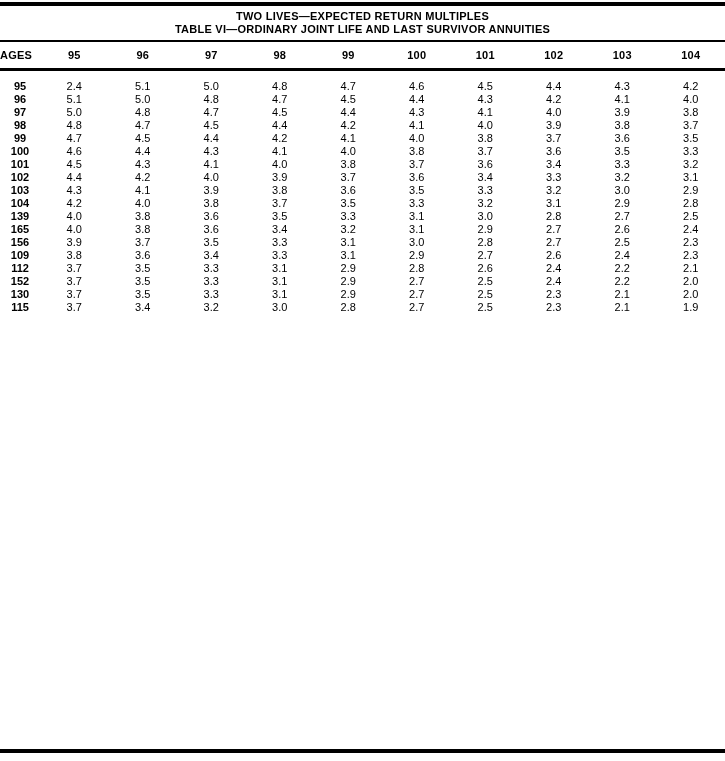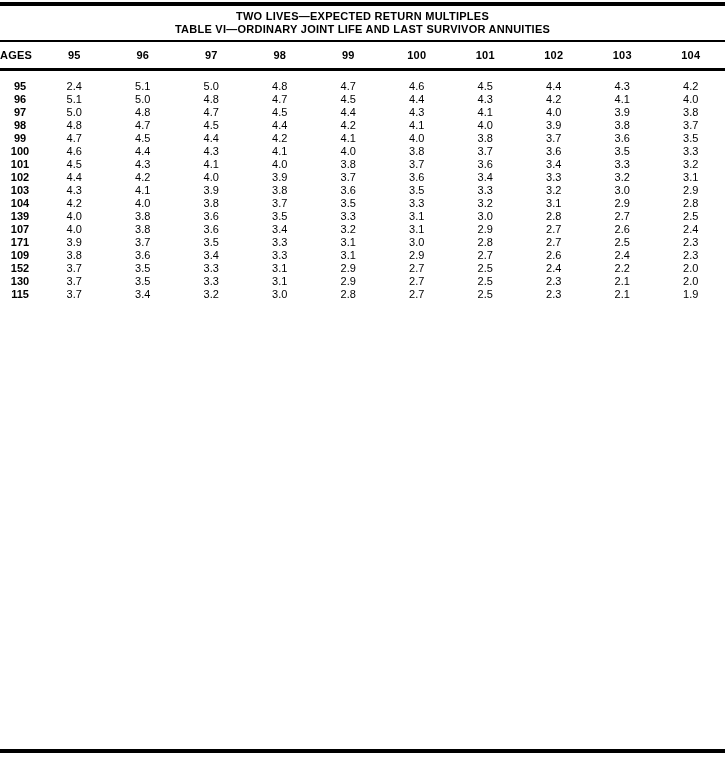--- a/index.html
+++ b/index.html
@@ -254,34 +254,34 @@
         <td>3.6</td>
         <td>3.5</td>
         <td>3.3</td>
         <td>3.1</td>
         <td>3.0</td>
         <td>2.8</td>
         <td>2.7</td>
         <td>2.5</td>
       </tr>
       <tr>
-    <td class="age">107</td>
+    <td class="age">165</td>
   <td>4.0</td>
         <td>3.8</td>
         <td>3.6</td>
         <td>3.4</td>
         <td>3.2</td>
         <td>3.1</td>
         <td>2.9</td>
         <td>2.7</td>
         <td>2.6</td>
         <td>2.4</td>
       </tr>
       <tr>
-    <td class="age">171</td>
+    <td class="age">156</td>
   <td>3.9</td>
         <td>3.7</td>
         <td>3.5</td>
         <td>3.3</td>
         <td>3.1</td>
         <td>3.0</td>
         <td>2.8</td>
         <td>2.7</td>
         <td>2.5</td>
         <td>2.3</td>
@@ -293,20 +293,33 @@
         <td>3.4</td>
         <td>3.3</td>
         <td>3.1</td>
         <td>2.9</td>
         <td>2.7</td>
         <td>2.6</td>
         <td>2.4</td>
         <td>2.3</td>
       </tr>
       <tr>
+    <td class="age">112</td>
+  <td>3.7</td>
+        <td>3.5</td>
+        <td>3.3</td>
+        <td>3.1</td>
+        <td>2.9</td>
+        <td>2.8</td>
+        <td>2.6</td>
+        <td>2.4</td>
+        <td>2.2</td>
+        <td>2.1</td>
+      </tr>
+      <tr>
     <td class="age">152</td>
   <td>3.7</td>
         <td>3.5</td>
         <td>3.3</td>
         <td>3.1</td>
         <td>2.9</td>
         <td>2.7</td>
         <td>2.5</td>
         <td>2.4</td>
         <td>2.2</td>

